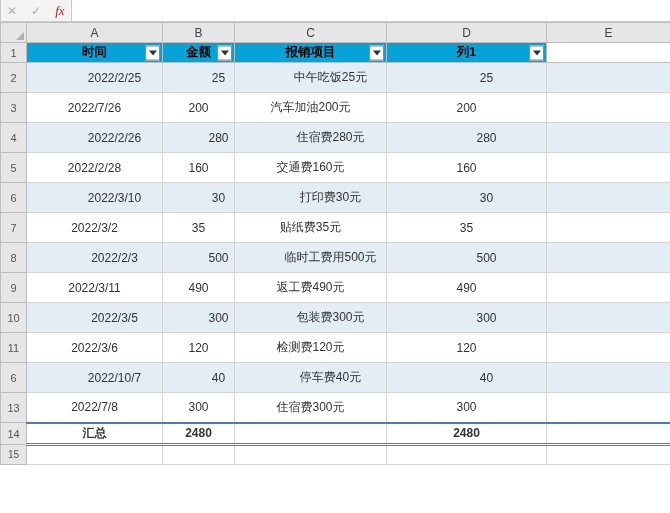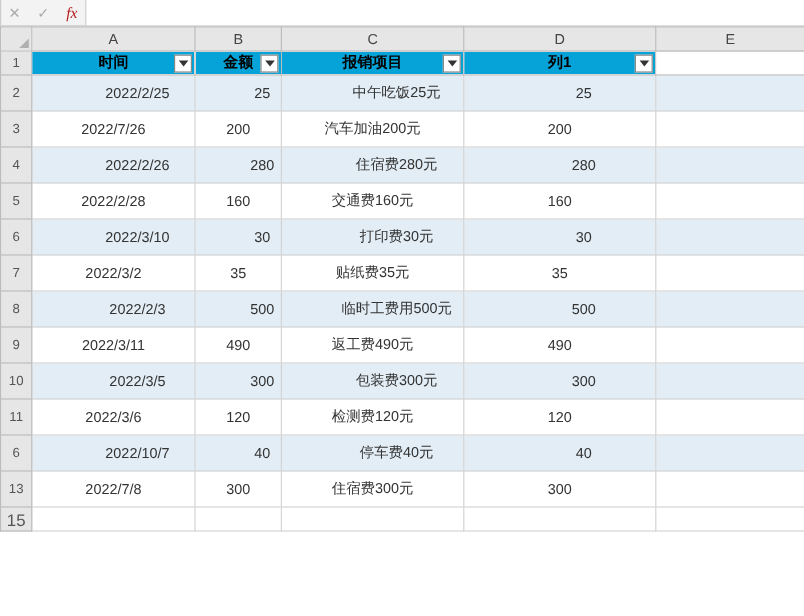--- a/index.html
+++ b/index.html
@@ -280,23 +280,31 @@
           <th class="row-head">13</th>
           <td>2022/7/8</td>
           <td>300</td>
           <td>住宿费300元</td>
           <td>300</td>
           <td class="empty"></td>
         </tr>
       </tbody>
 
   <tbody>
+        <tr class="summary">
+    <th class="row-head">14</th>
+    <td>汇总</td>
+    <td>2480</td>
+    <td></td>
+    <td>2480</td>
+    <td class="empty"></td>
+  </tr>
 
   <tr class="blank">
-    <th class="row-head" style="height:14px;font-size:14px;">15</th>
+    <th class="row-head" style="height:14px;font-size:10px;">15</th>
     <td></td>
     <td></td>
     <td></td>
     <td></td>
     <td></td>
   </tr>
 </tbody>
     </table>
 </div>
 

